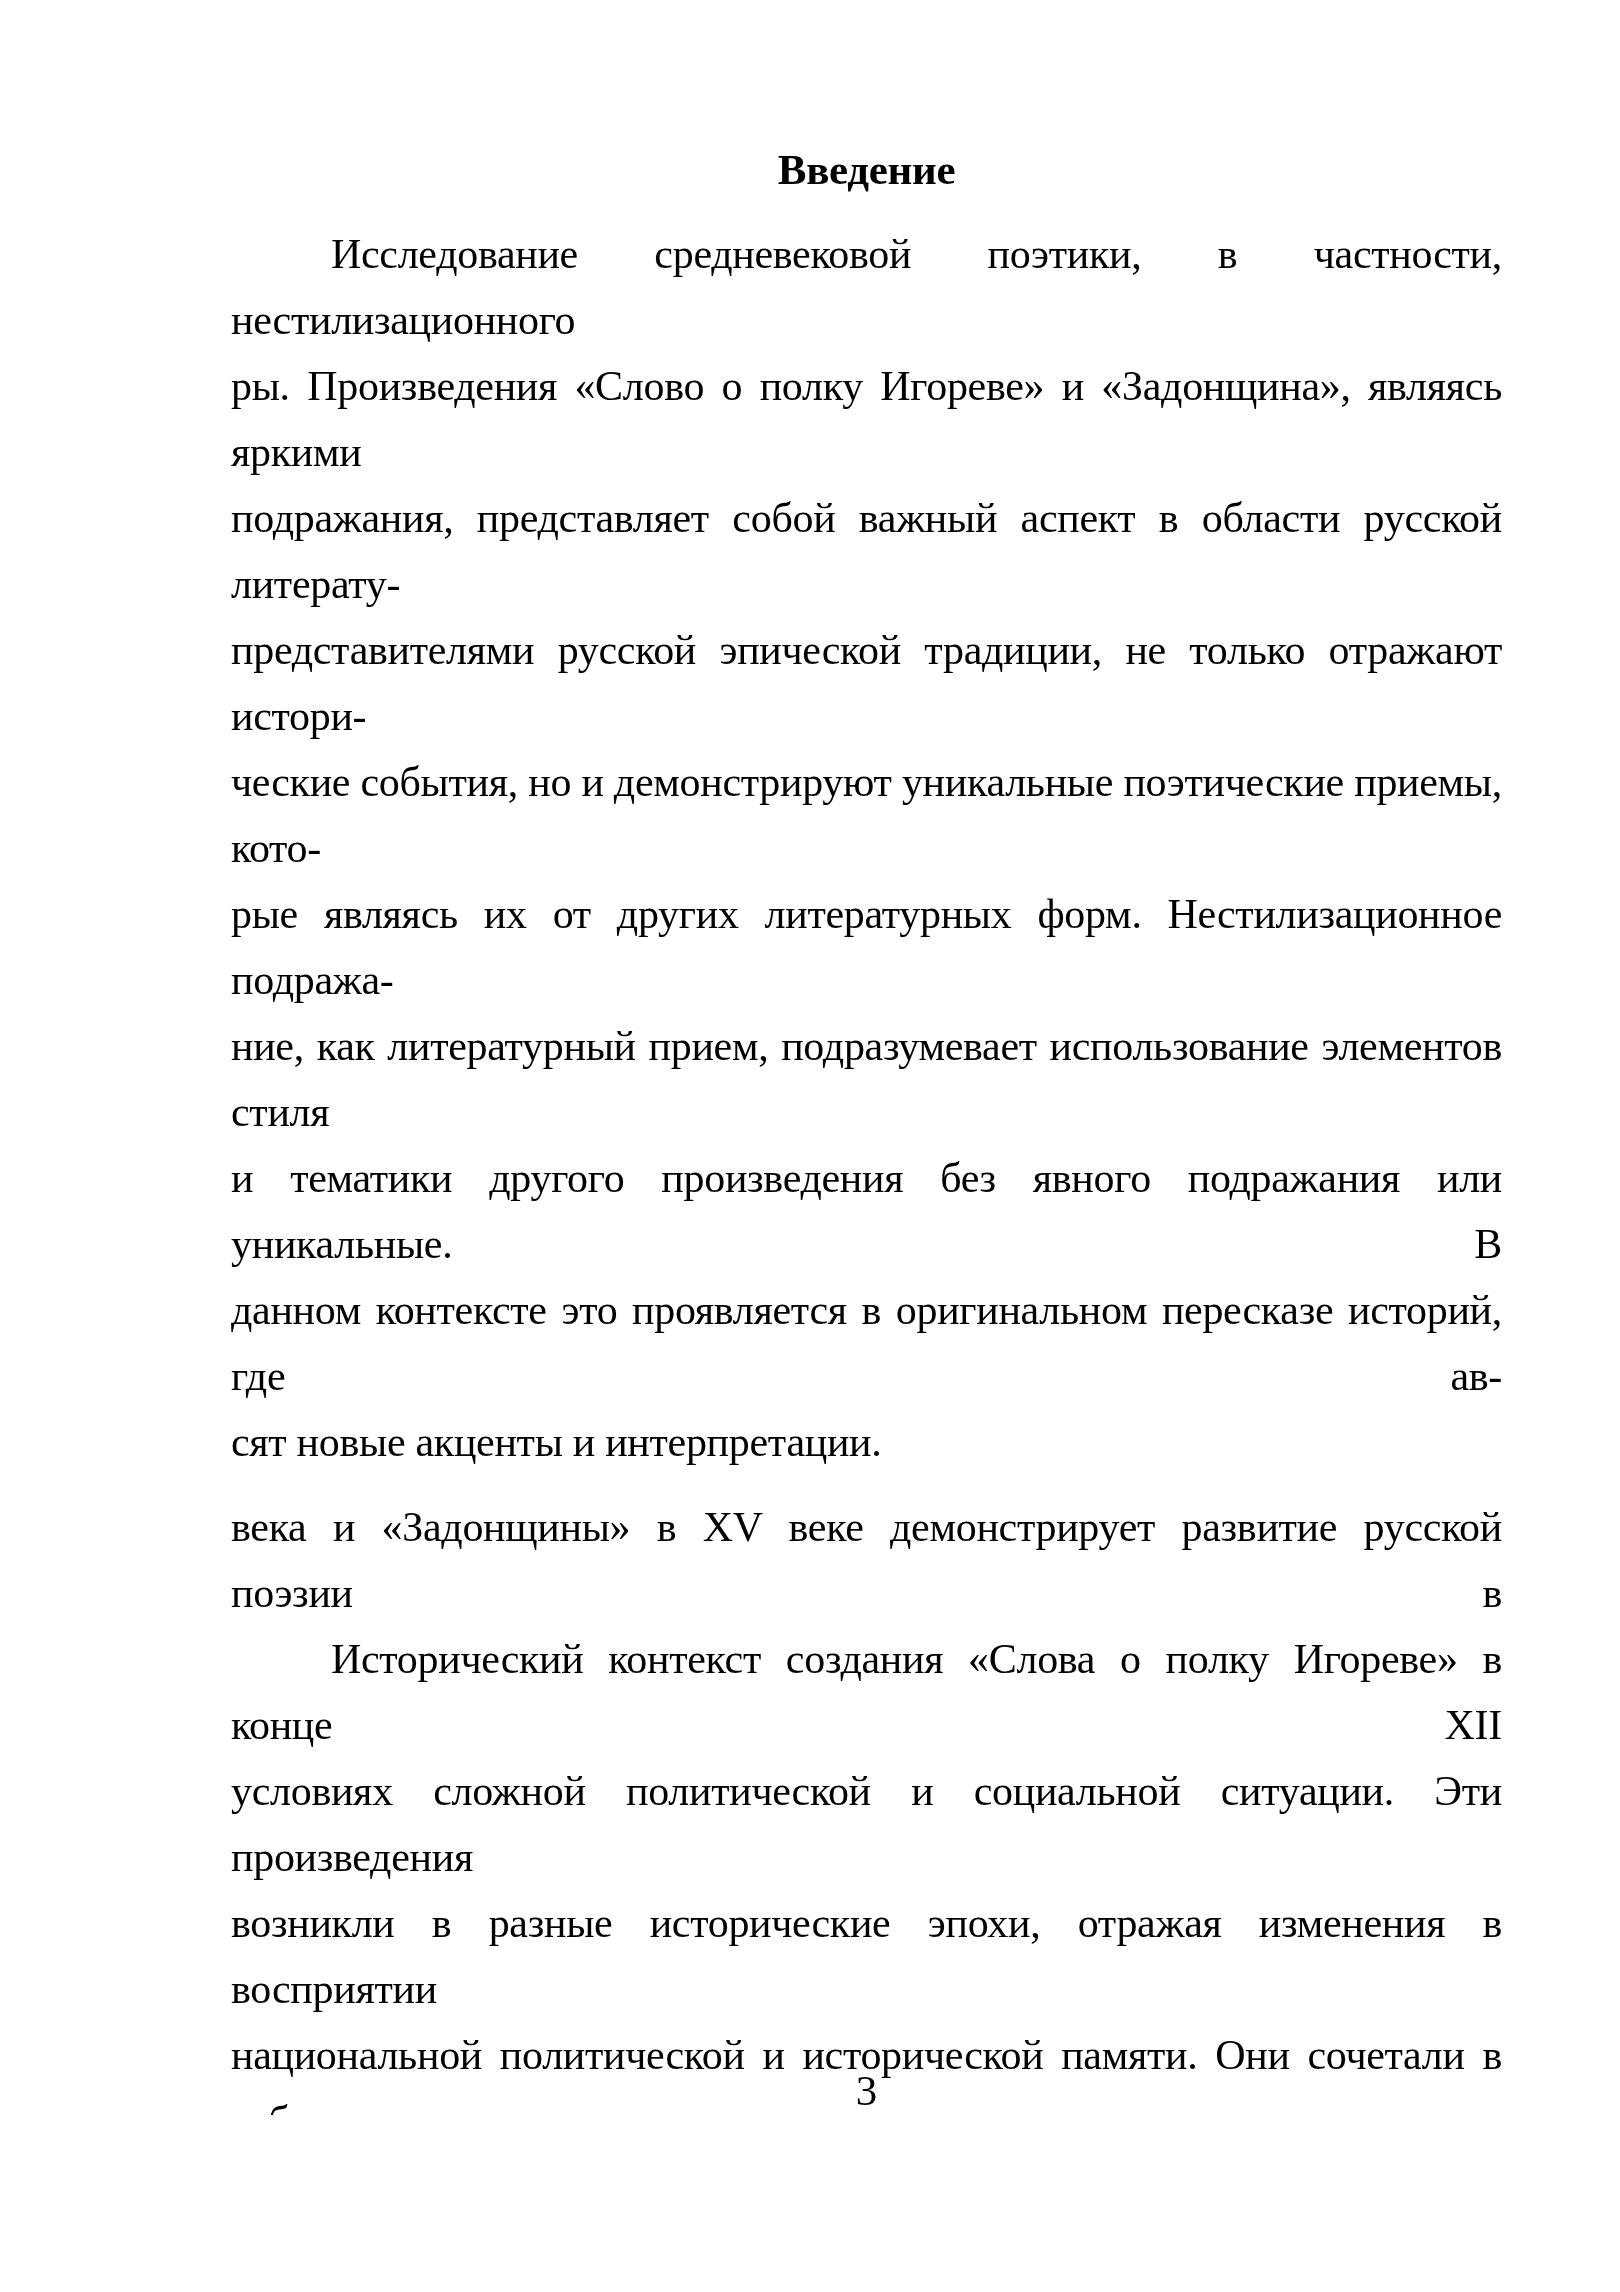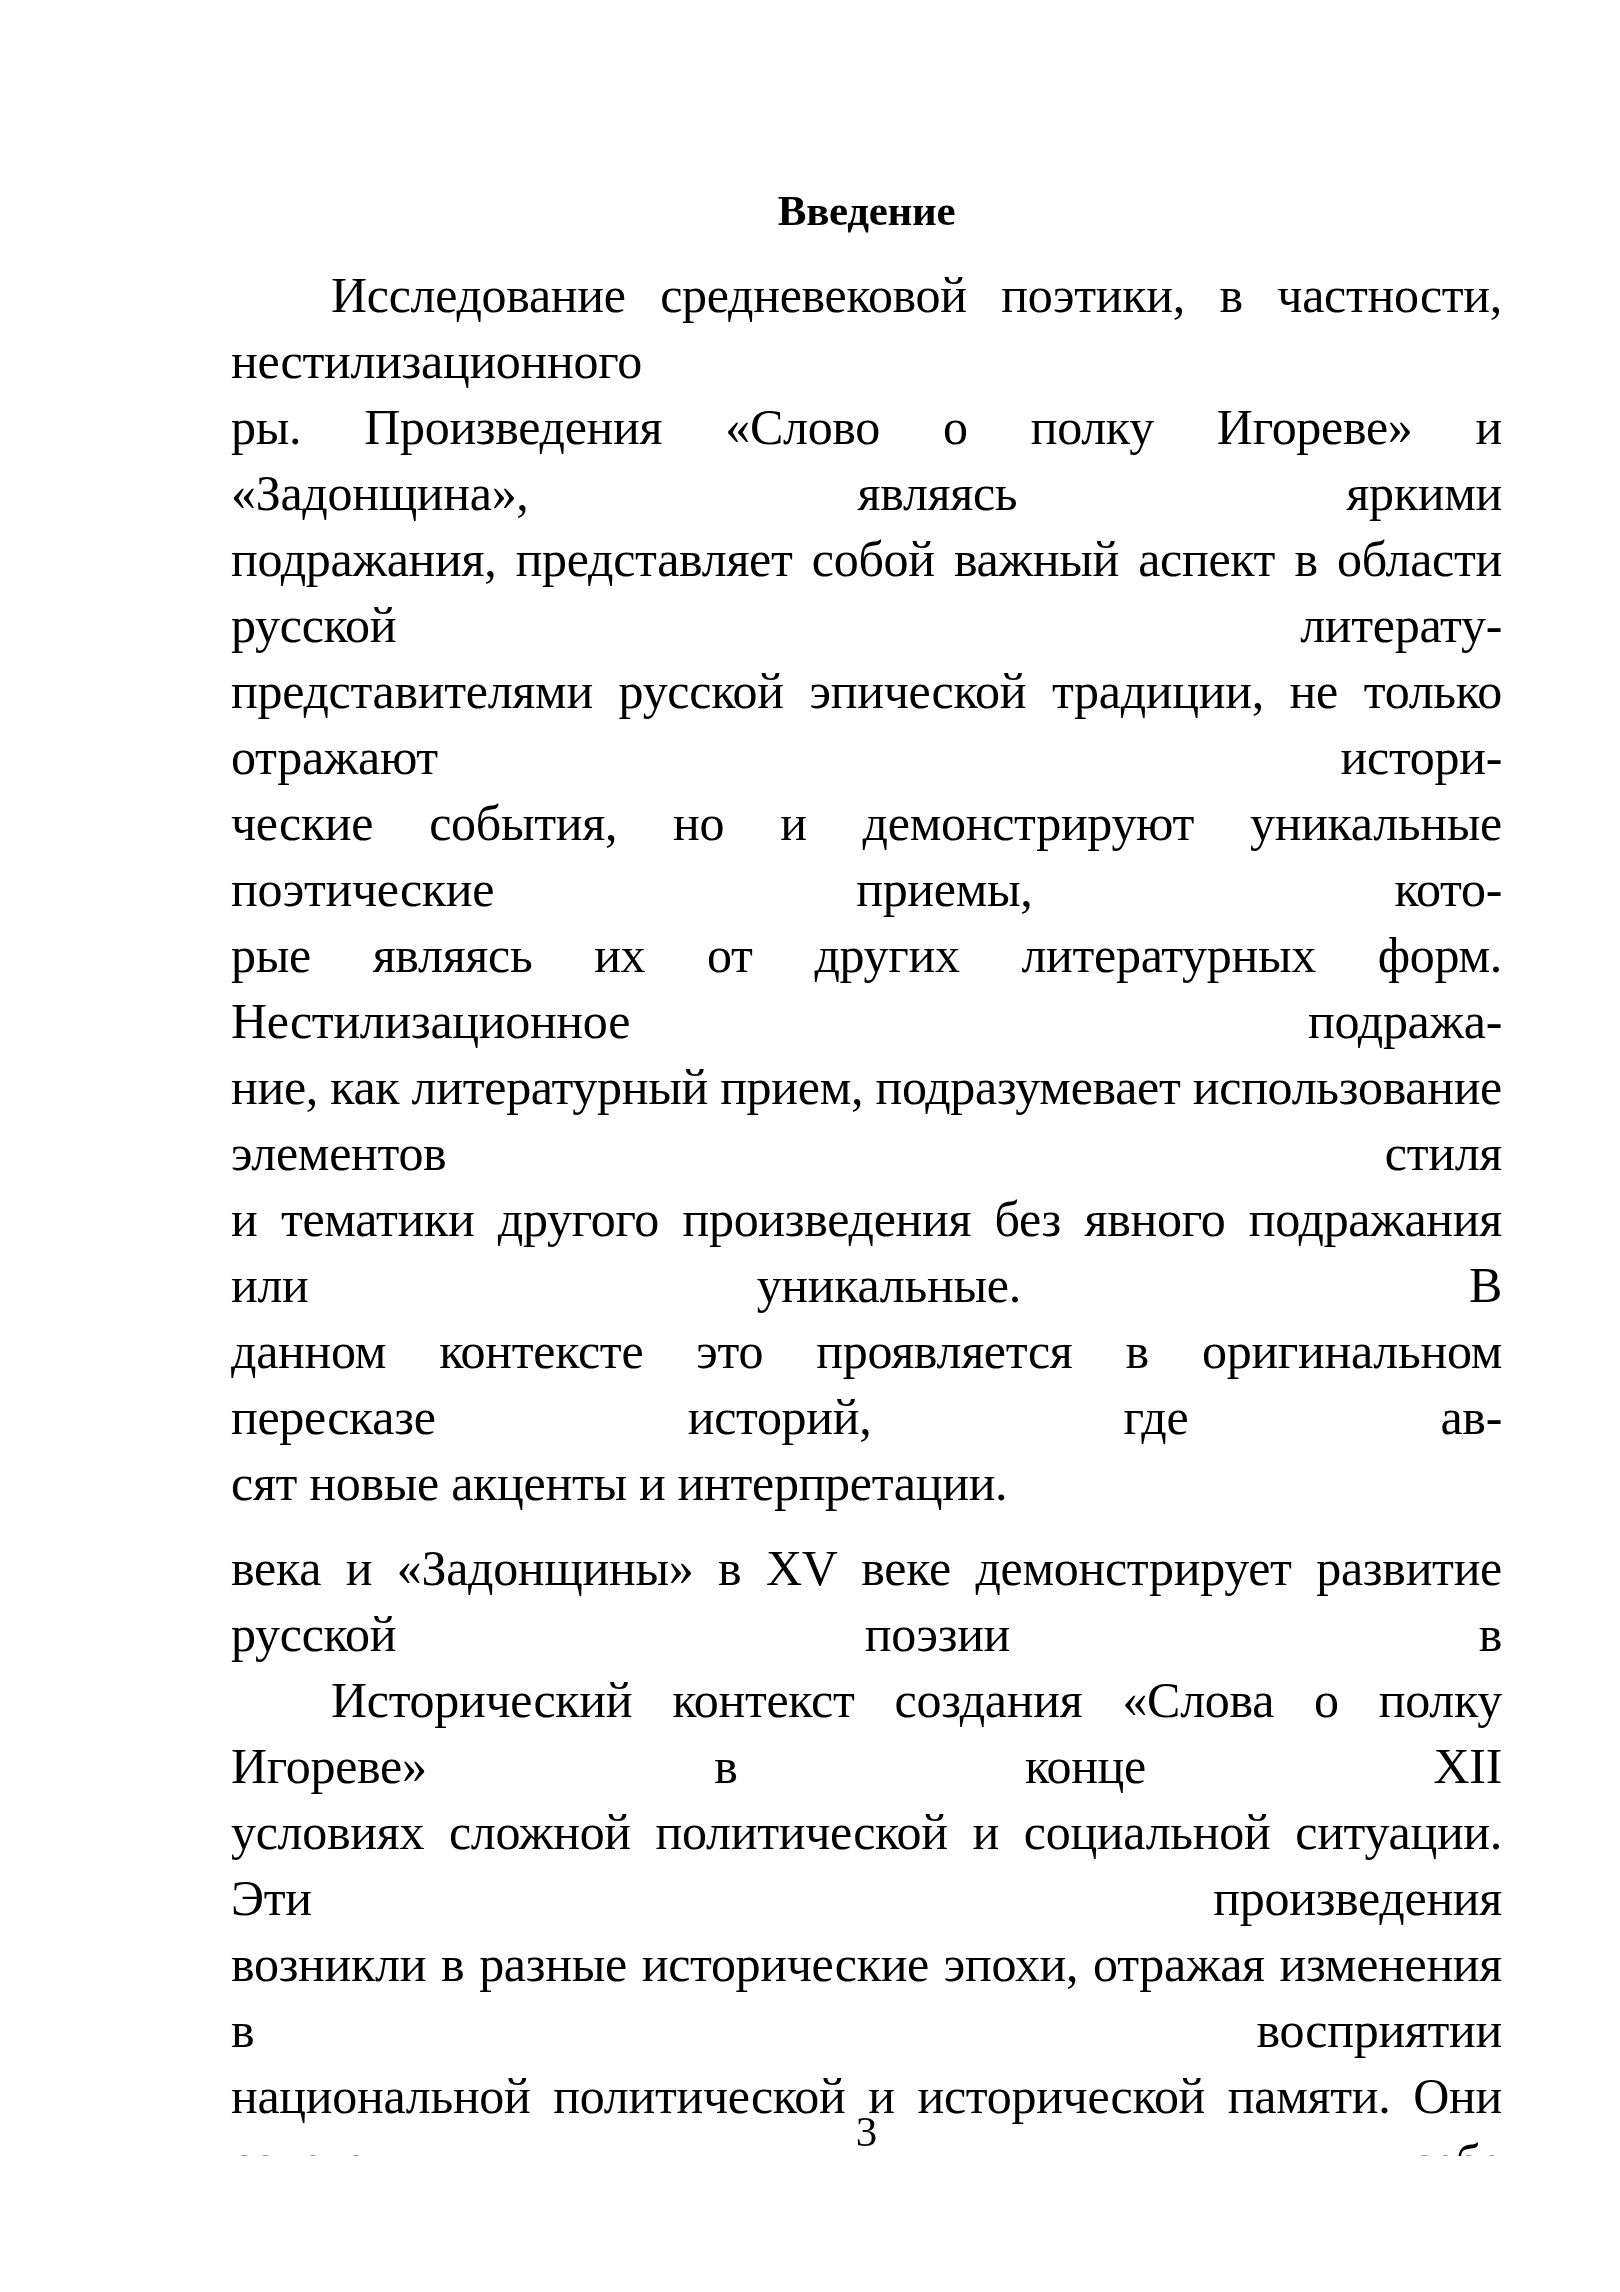--- a/index.html
+++ b/index.html
@@ -8,21 +8,20 @@
     background: #ffffff;
   }
   .page {
     position: relative;
     width: 1620px;
     height: 2115px;
     background: #ffffff;
     overflow: hidden;
     font-family: "Liberation Serif", "DejaVu Serif", serif;
     color: #000000;
-    margin-top: 41px;
   }
   .content {
     position: absolute;
     left: 231px;
     top: 137px;
     width: 1271px;
   }
   .doc-title {
     margin: 0 0 17.6px 0;
     font-size: 43px;
@@ -31,21 +30,21 @@
     text-align: center;
     letter-spacing: -0.3px;
   }
   .para {
     margin: 0 0 19.6px 0;
   }
   .para:last-child {
     margin-bottom: 0;
   }
   .line {
-    font-size: 50px;
+    font-size: 42px;
     line-height: 66px;
     letter-spacing: -0.3px;
     text-align: justify;
     text-align-last: justify;
     word-spacing: normal;
   }
   .line.lastline {
     text-align: center;
     text-align-last: left;
   }

